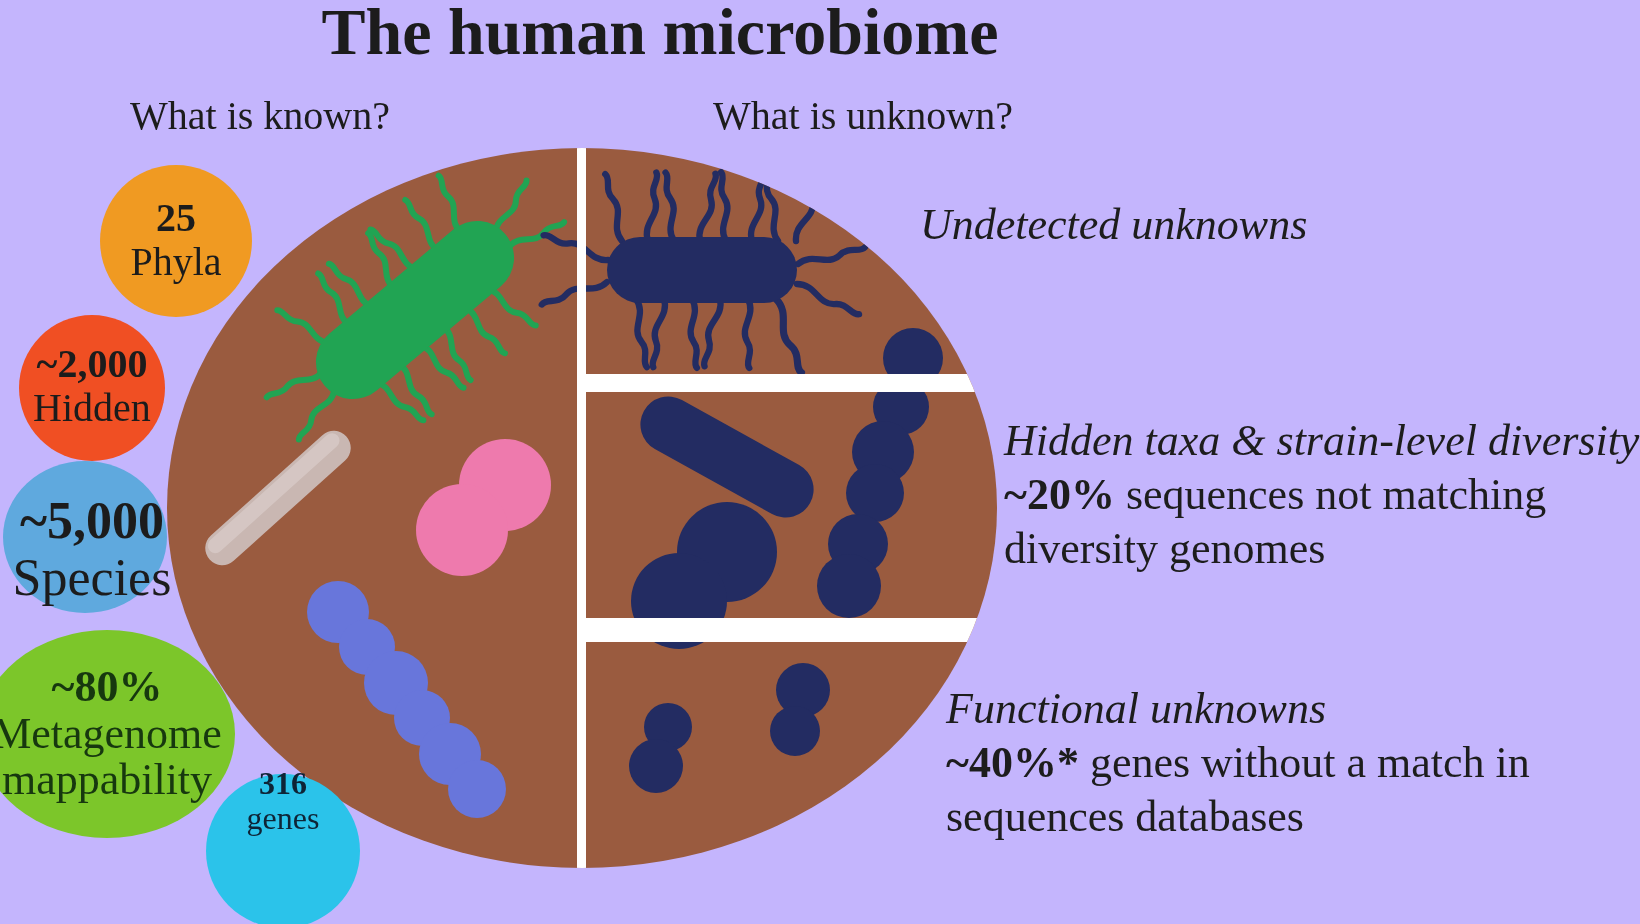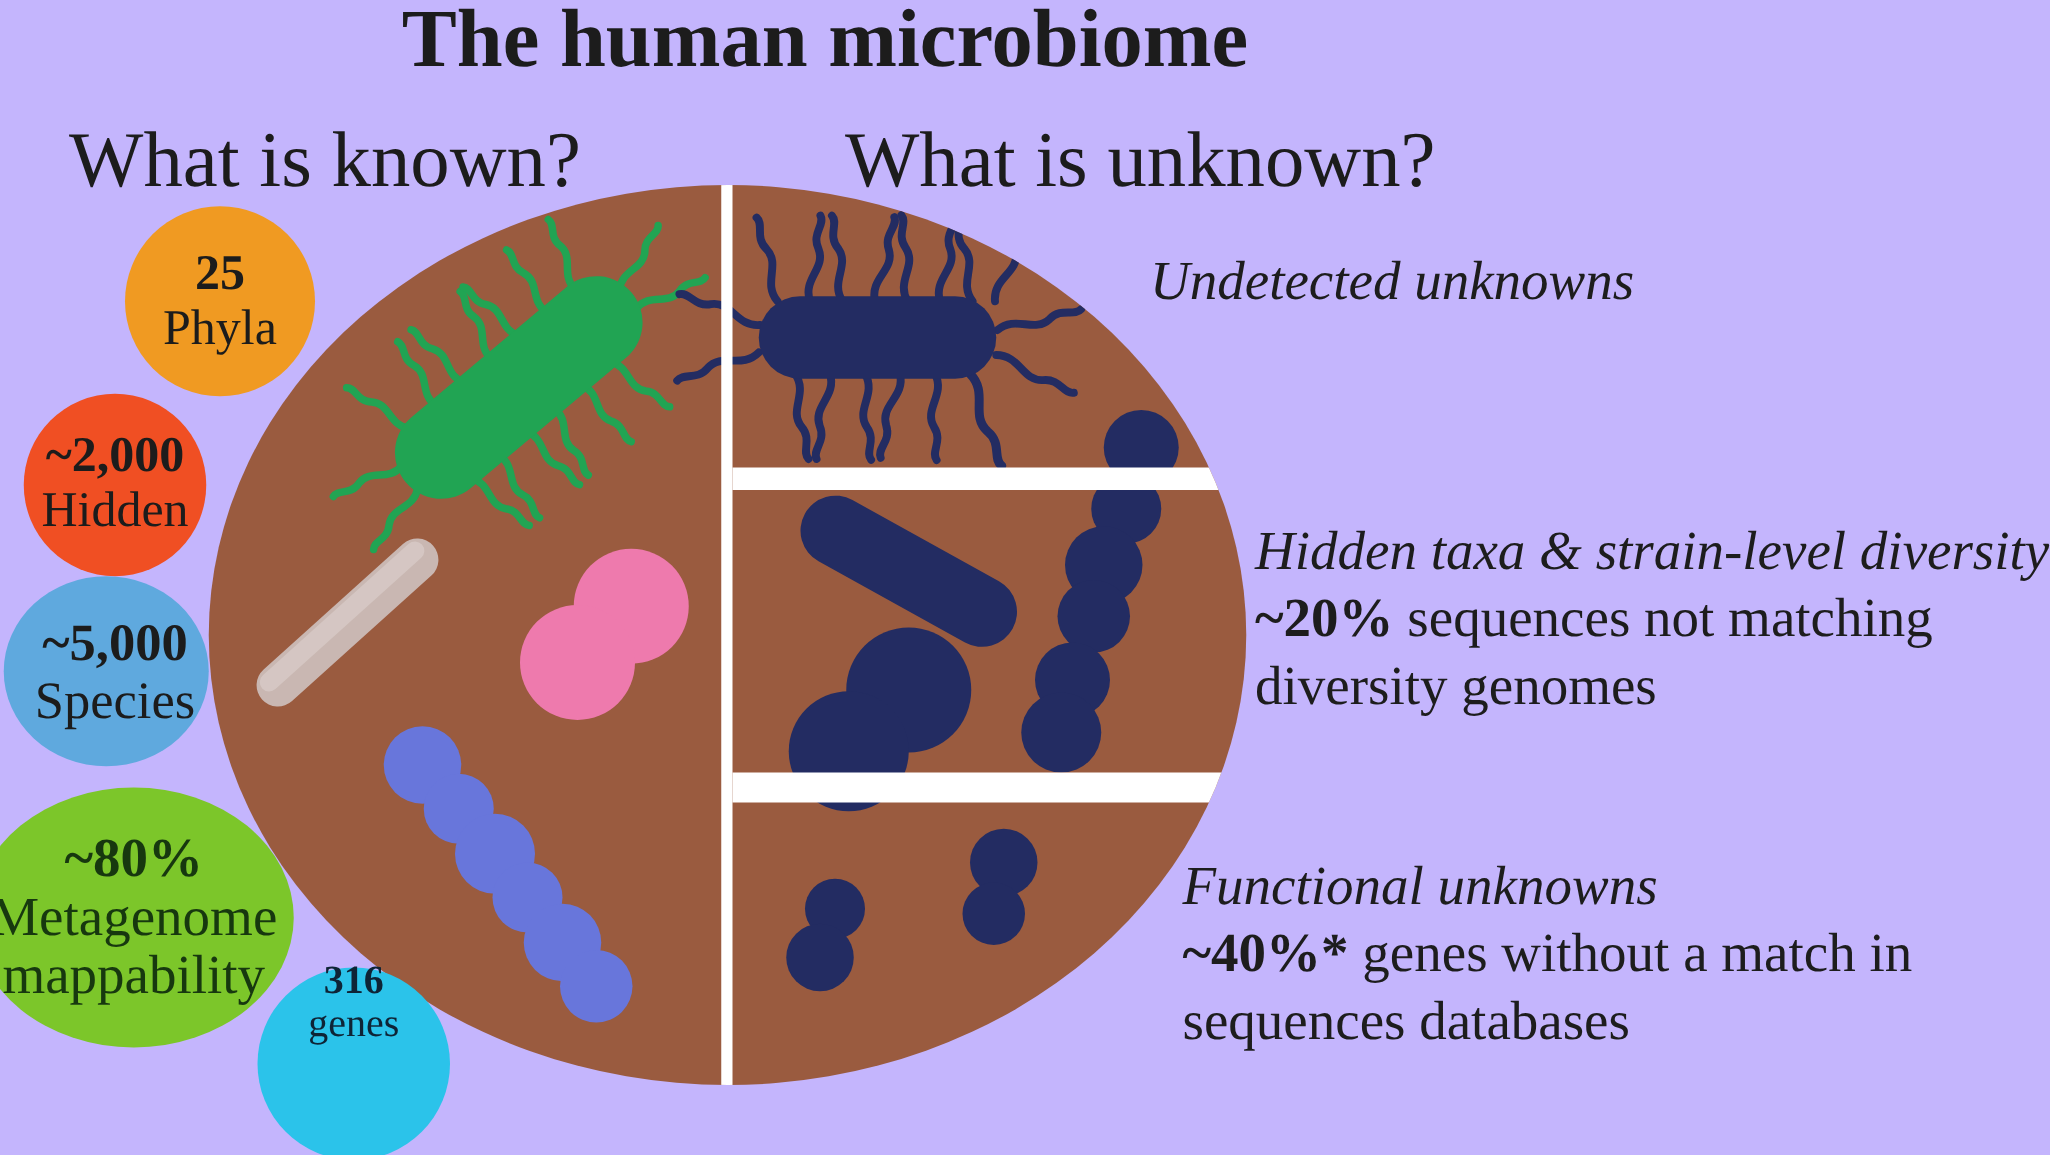--- a/index.html
+++ b/index.html
@@ -6,28 +6,28 @@
   .stage{
     position:relative;width:1640px;height:924px;overflow:hidden;background:#c4b5fd;
     font-family:Liberation Serif, serif;color:#1c1c1c;
   }
   .stage svg{position:absolute;left:0;top:0;}
   .txt{position:absolute;white-space:nowrap;}
   .title{
     left:130px;top:-6px;width:1060px;text-align:center;
     font-size:66px;font-weight:bold;letter-spacing:0px;
   }
-  .subtitle{top:92px;font-size:63px;}
+  .subtitle{top:92px;font-size:40px;}
   .subtitle.known{left:55px;width:410px;text-align:center;}
-  .subtitle.unknown{left:676px;width:430px;text-align:right;}
+  .subtitle.unknown{left:648px;width:430px;text-align:center;}
   .stat{position:absolute;text-align:center;line-height:1.1;}
   .stat .v{font-weight:bold;}
   .stat-phyla{left:96px;top:196px;width:160px;font-size:40px;}
   .stat-genera{left:2px;top:342px;width:180px;font-size:40px;}
-  .stat-species{left:0px;top:492px;width:184px;font-size:42px;}
+  .stat-species{left:0px;top:492px;width:184px;font-size:52px;}
   .stat-mappability{left:-23px;top:664px;width:260px;font-size:44px;line-height:1.06;color:#17380f;}
   .stat-genes{left:206px;top:766px;width:154px;font-size:32px;line-height:1.1;color:#0e2436;}
   .anno{position:absolute;font-size:44px;line-height:54px;color:#1d1d1d;}
   .anno .it{font-style:italic;}
   .b{font-weight:bold;}
   .anno-undetected{left:920px;top:198px;}
   .anno-hidden{left:1004px;top:414px;}
   .anno-functional{left:946px;top:682px;}
 </style>
 </head>

